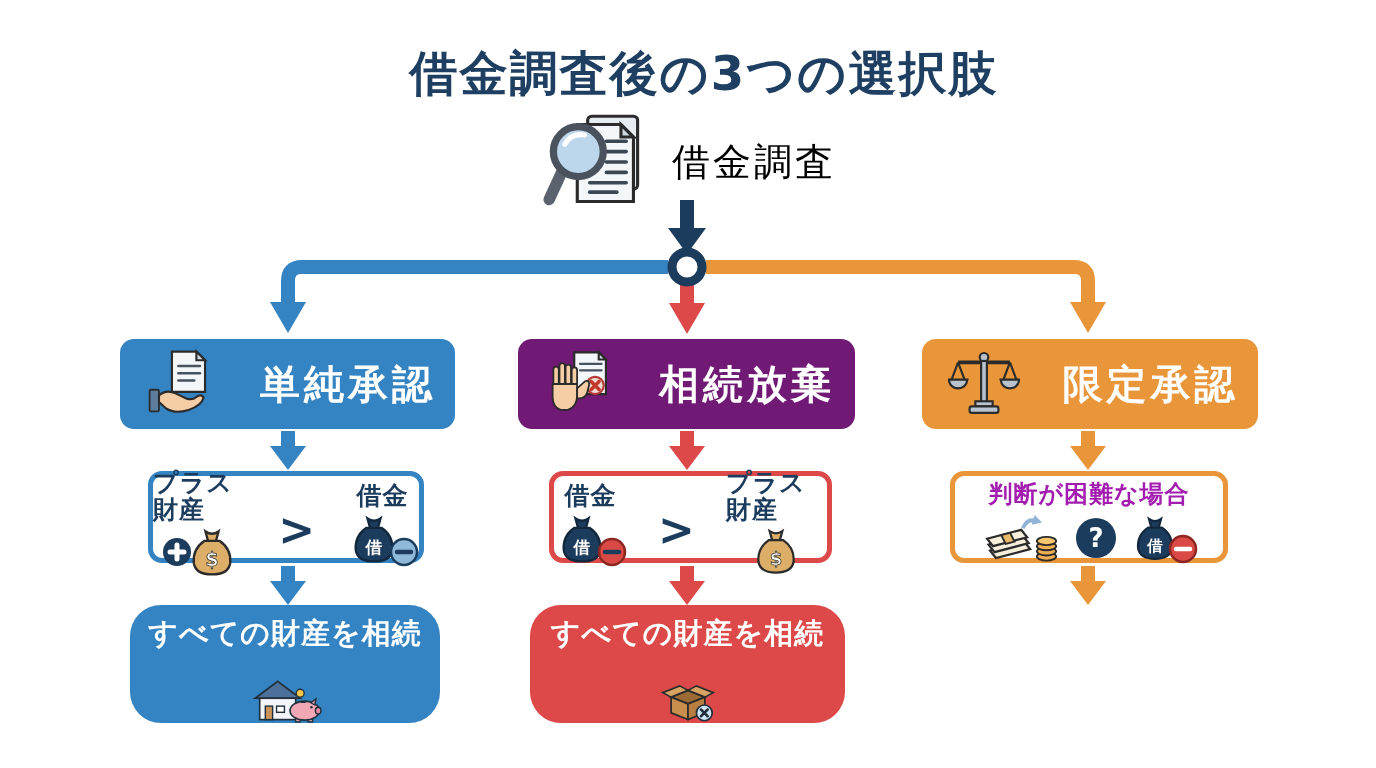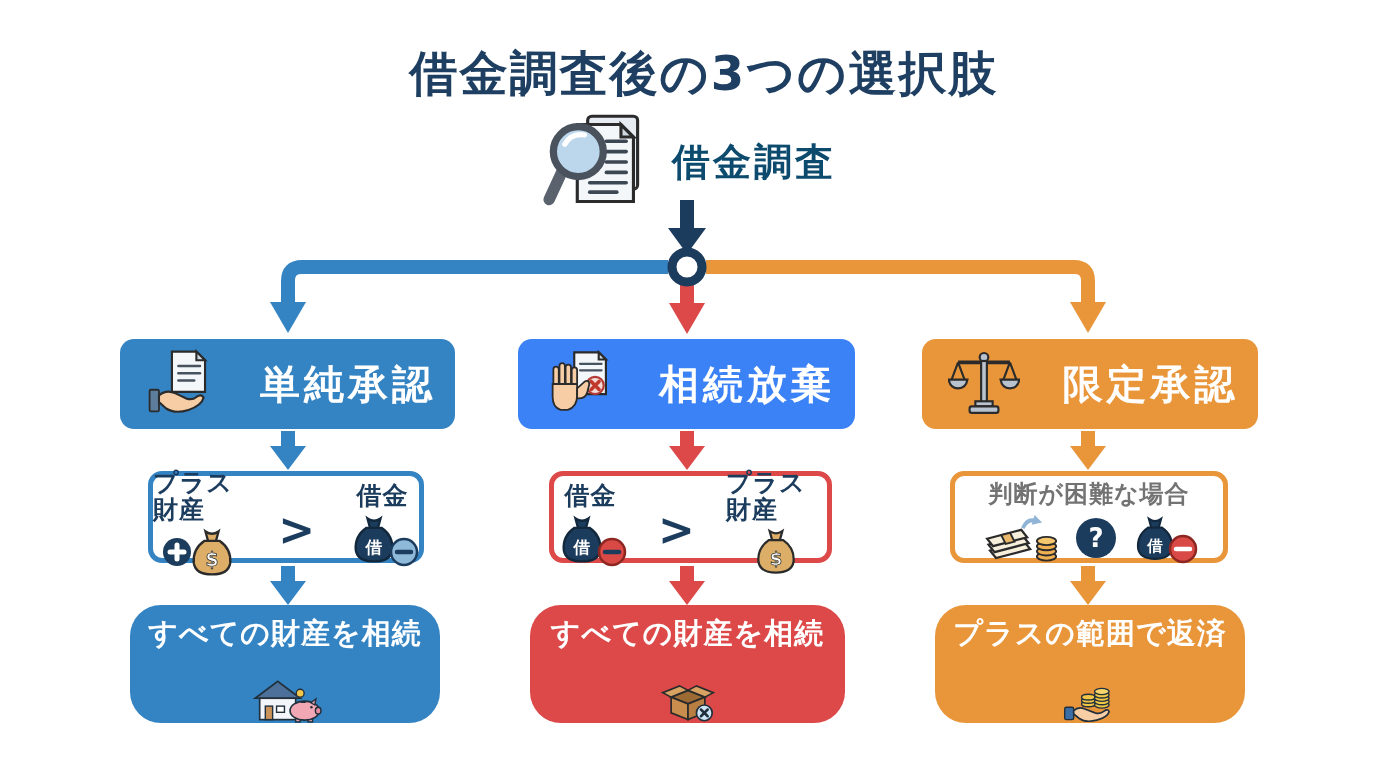--- a/index.html
+++ b/index.html
@@ -6,43 +6,43 @@
   .stage{
     position:relative;width:1376px;height:768px;background:#ffffff;overflow:hidden;
     font-family:"DejaVu Sans","Liberation Sans",sans-serif;
   }
   .title{
     position:absolute;top:26px;left:0;width:100%;margin:16px;text-align:center;
     font-size:48px;font-weight:bold;color:#1e3f61;letter-spacing:2px;
   }
   .root-group{position:absolute;left:542px;top:110px;display:flex;align-items:center;gap:22px;}
   .root-icon{width:108px;height:104px;}
-  .root-label{font-size:38px;font-weight:bold;color:#0c4a6e;letter-spacing:3px;}
+  .root-label{font-size:38px;font-weight:normal;color:#000000;letter-spacing:3px;}
   .connectors{position:absolute;left:0;top:0;z-index:1;}
   .box{position:absolute;border-radius:14px;display:flex;align-items:center;z-index:2;box-sizing:border-box;gap:23px;}
   
   .hbox{top:339px;height:90px;}
   .h-blue{left:120px;width:335px;background:#3484c4;}
-  .h-red{left:518px;width:337px;background:#3b82f6;}
+  .h-red{left:518px;width:337px;background:#701a75;}
   .h-orange{left:922px;width:336px;background:#e9953a;}
   .hicon{margin-left:26px;width:72px;height:72px;flex:none;}
   .hlabel{flex:1;text-align:center;color:#ffffff;font-size:40px;font-weight:bold;letter-spacing:4px;}
   
   .cbox{top:471px;height:92px;background:#ffffff;border:5px solid;justify-content:center;}
   .c-blue{left:148px;width:276px;border-color:#3484c4;}
   .c-red{left:549px;width:283px;border-color:#dc4948;}
   .c-orange{left:950px;width:278px;border-color:#e9953a;}
   .cond-side{display:flex;flex-direction:column;align-items:center;}
   .cond-label{font-size:25px;font-weight:bold;color:#1c3c5e;letter-spacing:1px;line-height:1.05;margin-top:16px;}
   .cond-icons{display:flex;align-items:flex-start;margin-top:1px;height:56px;}
   .badge-plus{margin-right:-9px;margin-top:12px;position:relative;z-index:3;}
   .badge-minus{margin-left:-13px;margin-top:26px;position:relative;z-index:3;}
   .op{font-size:44px;font-weight:bold;color:#1c3c5e;margin:26px 8px 0;line-height:1;}
   .cond-col{display:flex;flex-direction:column;align-items:center;width:100%;}
-  .cond-title{font-size:24px;font-weight:bold;color:#737373;letter-spacing:1px;margin-top:8px;}
+  .cond-title{font-size:24px;font-weight:bold;color:#a21caf;letter-spacing:1px;margin-top:8px;}
   .cond-col .row{display:flex;align-items:center;gap:12px;margin-top:2px;}
   .bagwrap{display:flex;align-items:flex-start;}
   .bagwrap .badge-minus{margin-top:22px;}
   
   .obox{top:605px;height:118px;flex-direction:column;justify-content:flex-start;border-radius:31px;}
   .o-blue{left:130px;width:310px;background:#3484c4;}
   .o-red{left:530px;width:315px;background:#dc4948;}
   .o-orange{left:935px;width:310px;background:#e9953a;}
   .olabel{margin-top:9px;width:100%;text-align:center;color:#ffffff;font-size:29px;font-weight:bold;letter-spacing:1px;}
   .oicon{margin-top:1px;}
@@ -284,31 +284,14 @@
           </svg>
           <svg class="badge-minus" width="30" height="30" viewBox="0 0 30 30">
             <circle cx="15" cy="15" r="13" fill="#d94a47" stroke="#8e2622" stroke-width="2.5"></circle>
             <line x1="8" y1="15" x2="22" y2="15" stroke="#ffffff" stroke-width="4.5" stroke-linecap="round"></line>
           </svg>
         </span>
       </span>
     </div>
   </div>
 
-  <div class="box obox o-orange">
-    <div class="olabel">プラスの範囲で返済</div>
-    <svg class="oicon" width="90" height="64" viewBox="0 0 110 80">
-      <g fill="#f0c645" stroke="#22303c" stroke-width="2.5">
-        <ellipse cx="52" cy="46" rx="12" ry="5"></ellipse>
-          <ellipse cx="52" cy="40" rx="12" ry="5"></ellipse>
-          <ellipse cx="52" cy="34" rx="12" ry="5"></ellipse>
-        <ellipse cx="76" cy="48" rx="13" ry="5.5"></ellipse>
-          <ellipse cx="76" cy="42" rx="13" ry="5.5"></ellipse>
-          <ellipse cx="76" cy="36" rx="13" ry="5.5"></ellipse>
-        <ellipse cx="76" cy="30" rx="13" ry="5.5"></ellipse>
-          <ellipse cx="76" cy="24" rx="13" ry="5.5" fill="#f6d56d"></ellipse>
-      </g>
-      <rect x="10" y="52" width="16" height="22" rx="3" fill="#3b6ea5" stroke="#22303c" stroke-width="2.5"></rect>
-      <path d="M26 58 q8 -8 20 -3 l18 7 q9 3 16 -3 q7 -5 9 1 q-3 10 -22 15 q-20 5 -31 -3 l-10 -8 z" fill="#f6cda4" stroke="#22303c" stroke-width="3"></path>
-    </svg>
-  </div>
 
 </div>
 
 </body></html>

